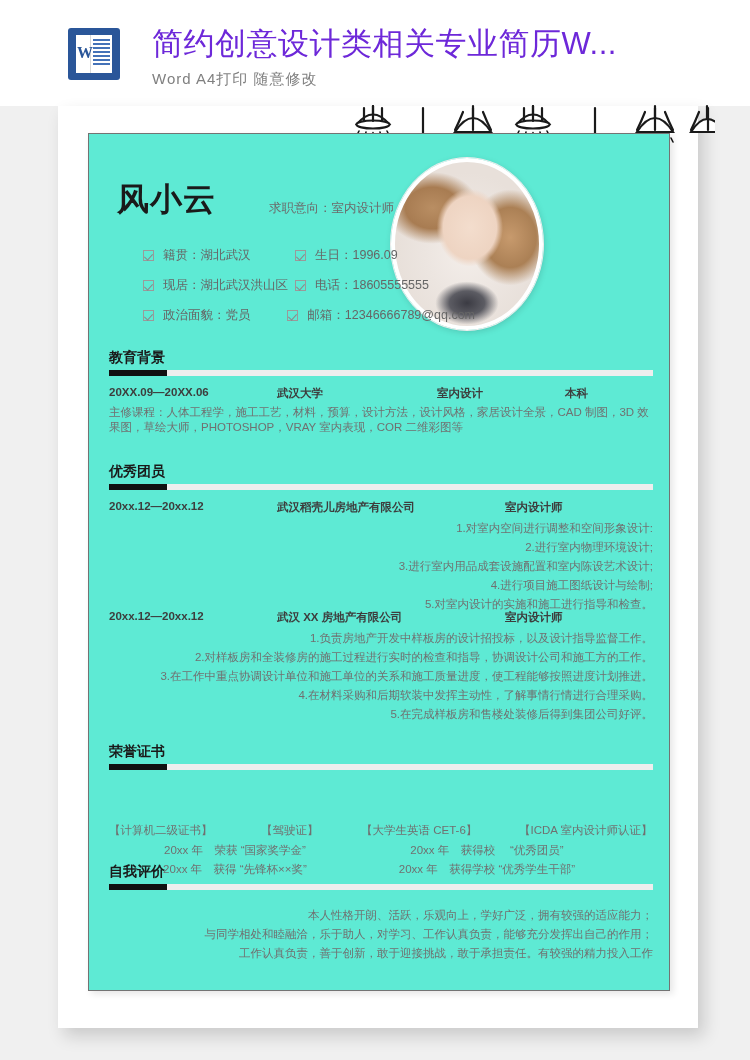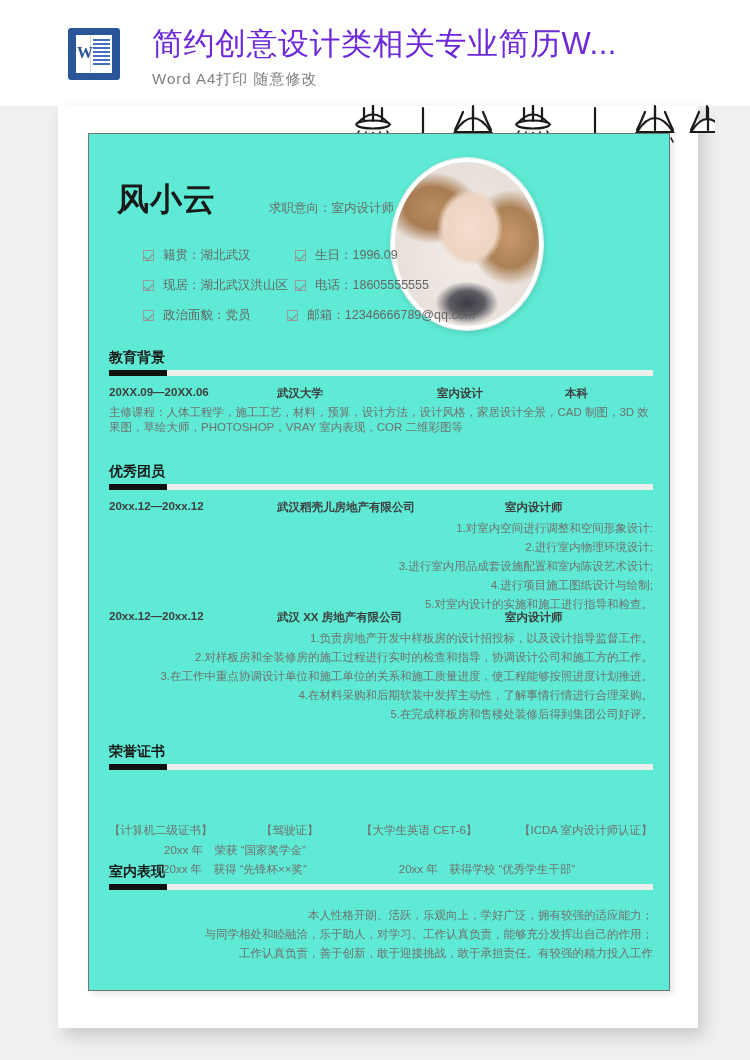--- a/index.html
+++ b/index.html
@@ -464,29 +464,30 @@
 
     <div class="block" style="top:648px">
       <div class="honor-head">
         <span class="h1">【计算机二级证书】</span>
         <span class="h2">【驾驶证】</span>
         <span class="h3">【大学生英语 CET-6】</span>
         <span class="h4">【ICDA 室内设计师认证】</span>
       </div>
       <div class="honor-row">
         <span class="a">20xx 年　荣获 “国家奖学金”</span>
+        <span class="b">20xx 年　获得校　 “优秀团员”</span>
       </div>
       <div class="honor-row">
         <span class="a">20xx 年　获得 “先锋杯××奖”</span>
         <span class="b">20xx 年　获得学校 “优秀学生干部”</span>
       </div>
     </div>
 
     <div class="section-head" style="top:728px">
-      <div class="section-title">室内表现</div>
+      <div class="section-title">自我评价</div>
       <div class="rule"></div>
     </div>
 
     <div class="block" style="top:772px">
       <div class="line">本人性格开朗、活跃，乐观向上，学好广泛，拥有较强的适应能力；</div>
       <div class="line">与同学相处和睦融洽，乐于助人，对学习、工作认真负责，能够充分发挥出自己的作用；</div>
       <div class="line">工作认真负责，善于创新，敢于迎接挑战，敢于承担责任。有较强的精力投入工作</div>
     </div>
 
   </div>

